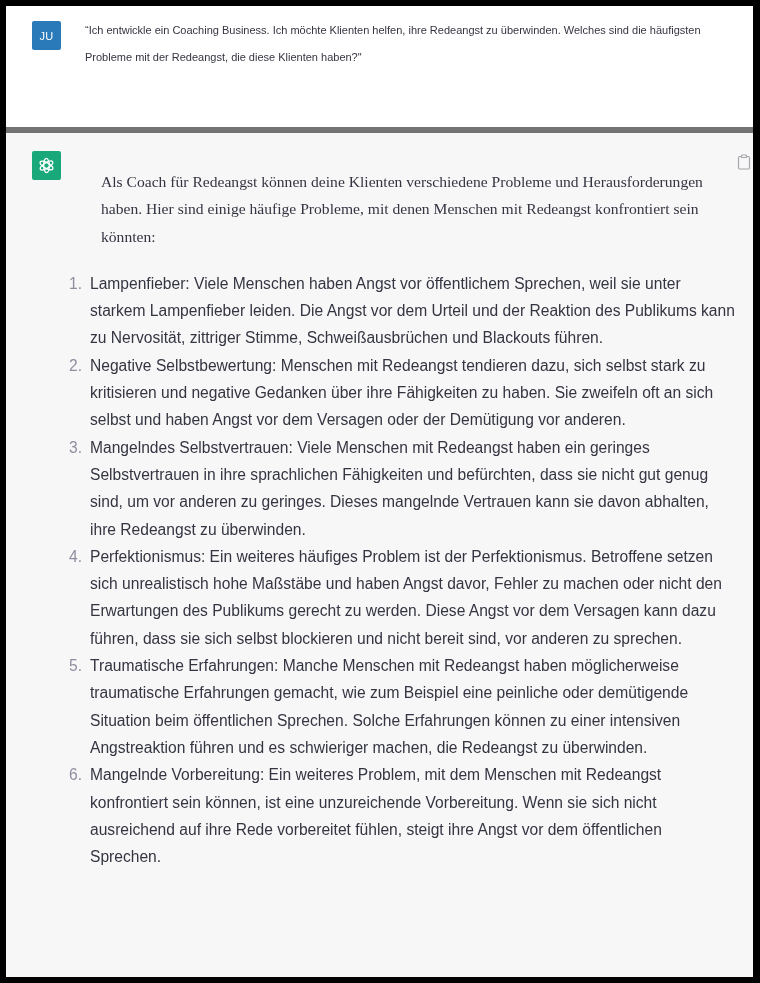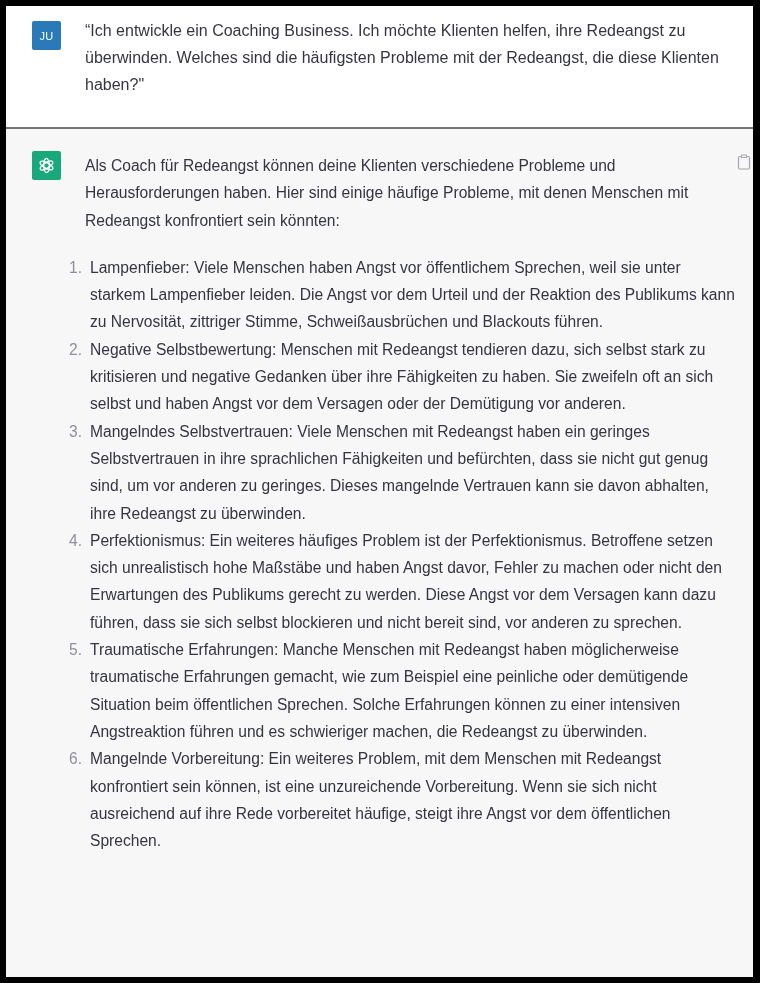--- a/index.html
+++ b/index.html
@@ -24,21 +24,21 @@
       background: #f7f7f8;
       overflow: hidden;
     }
     .user-msg {
       position: absolute;
       left: 0;
       top: 0;
       width: 747px;
       height: 121px;
       background: #ffffff;
-      border-bottom: 2px solid #737373;
+      border-bottom: 6px solid #737373;
     }
     .avatar {
       position: absolute;
       left: 26px;
       width: 29px;
       height: 29px;
       border-radius: 2px;
       display: flex;
       align-items: center;
       justify-content: center;
@@ -52,36 +52,37 @@
     }
     .avatar-bot {
       top: 145px;
       background: #19a87a;
     }
     .user-text {
       position: absolute;
       left: 79px;
       top: 11px;
       width: 640px;
-      font-size: 16px;
+      font-size: 11px;
       line-height: 27px;
       color: #343541;
       margin: 0;
     }
     .bot-body {
       position: absolute;
       left: 79px;
       top: 146px;
       width: 650px;
       font-size: 15.6px;
       line-height: 27.3px;
       color: #343541;
     }
     .bot-body p {
-      margin: 0;
+      margin: 16px;
+      font-family: Liberation Serif, serif;
     }
     .bot-intro {
       margin-bottom: 20px !important;
     }
     ol.problems {
       list-style: none;
       margin: 0;
       padding: 0;
     }
     ol.problems li {
@@ -157,19 +158,19 @@
       <li>
         <span class="li-num">4.</span>
         <span>Perfektionismus: Ein weiteres häufiges Problem ist der Perfektionismus. Betroffene setzen sich unrealistisch hohe Maßstäbe und haben Angst davor, Fehler zu machen oder nicht den Erwartungen des Publikums gerecht zu werden. Diese Angst vor dem Versagen kann dazu führen, dass sie sich selbst blockieren und nicht bereit sind, vor anderen zu sprechen.</span>
       </li>
       <li>
         <span class="li-num">5.</span>
         <span>Traumatische Erfahrungen: Manche Menschen mit Redeangst haben möglicherweise traumatische Erfahrungen gemacht, wie zum Beispiel eine peinliche oder demütigende Situation beim öffentlichen Sprechen. Solche Erfahrungen können zu einer intensiven Angstreaktion führen und es schwieriger machen, die Redeangst zu überwinden.</span>
       </li>
       <li>
         <span class="li-num">6.</span>
-        <span>Mangelnde Vorbereitung: Ein weiteres Problem, mit dem Menschen mit Redeangst konfrontiert sein können, ist eine unzureichende Vorbereitung. Wenn sie sich nicht ausreichend auf ihre Rede vorbereitet häufige, steigt ihre Angst vor dem öffentlichen Sprechen.</span>
+        <span>Mangelnde Vorbereitung: Ein weiteres Problem, mit dem Menschen mit Redeangst konfrontiert sein können, ist eine unzureichende Vorbereitung. Wenn sie sich nicht ausreichend auf ihre Rede vorbereitet fühlen, steigt ihre Angst vor dem öffentlichen Sprechen.</span>
       </li>
     </ol>
 
   </div>
 
 </div>
 
 </body></html>

